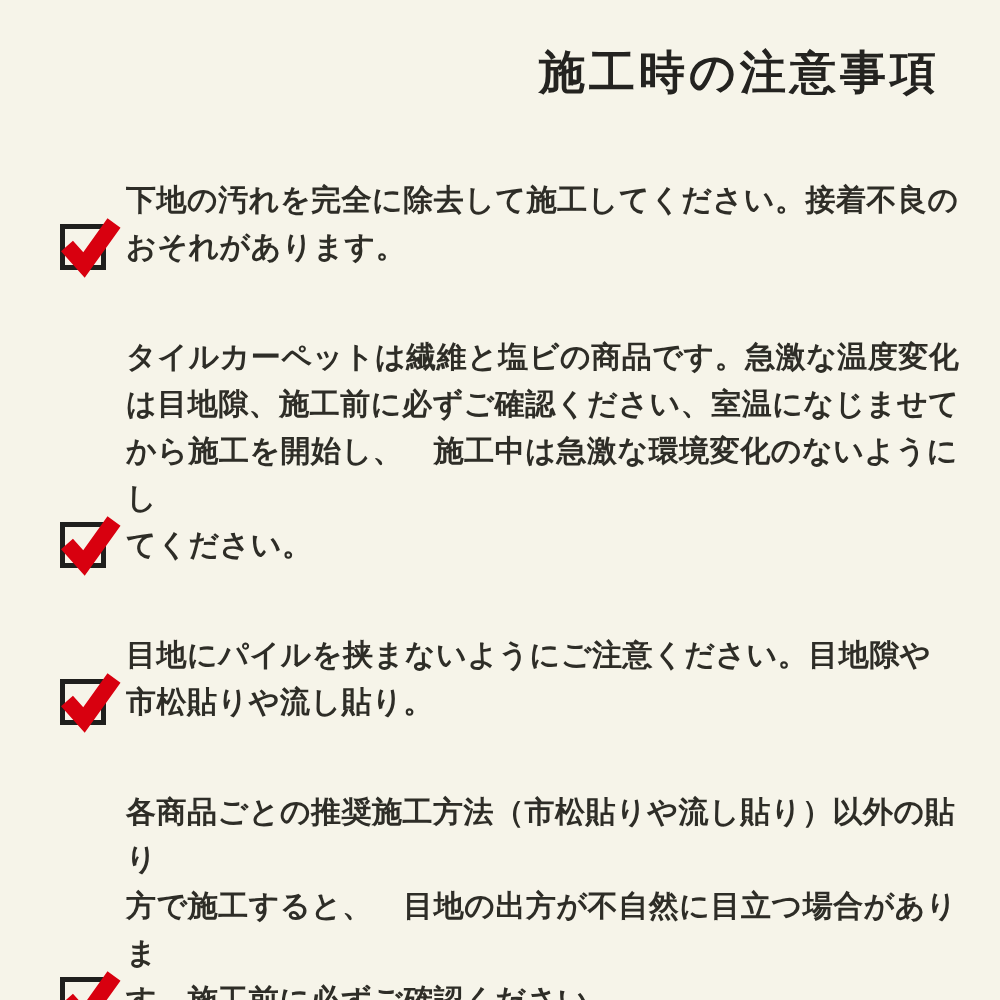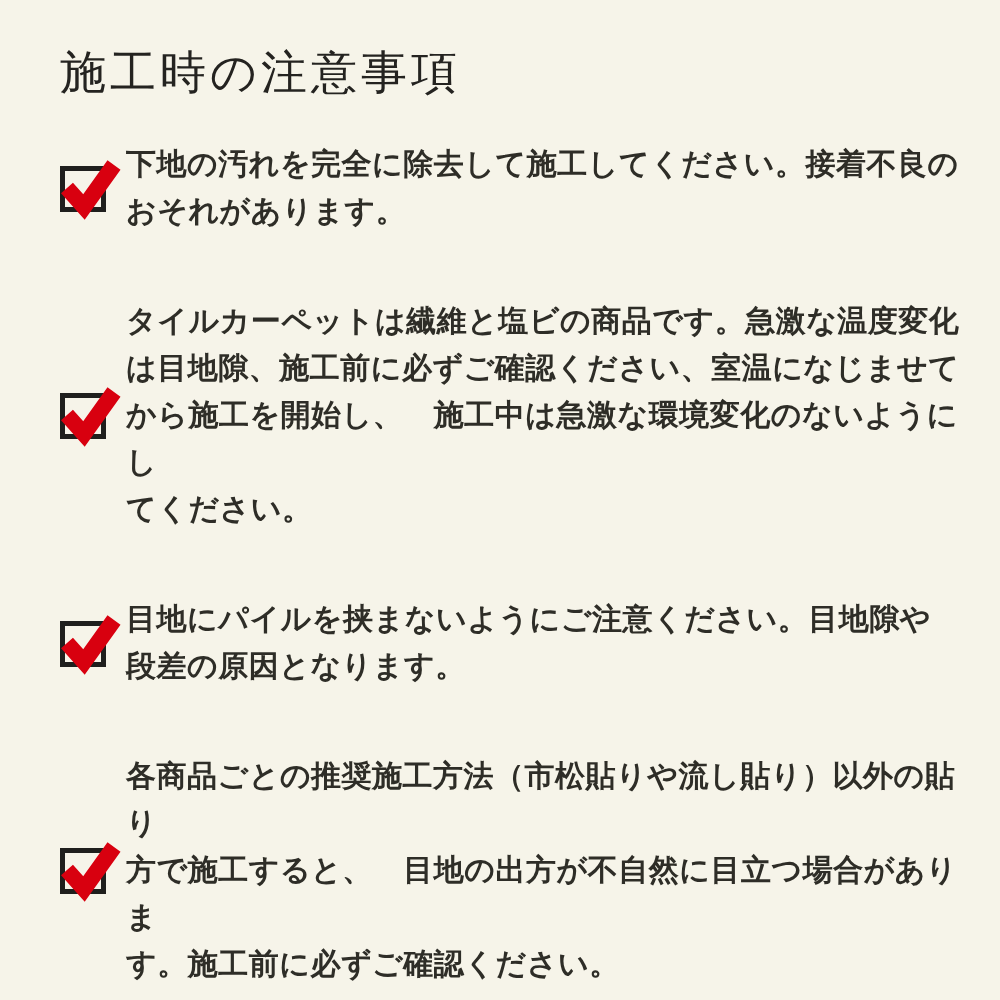--- a/index.html
+++ b/index.html
@@ -17,34 +17,34 @@
     font-family: "DejaVu Sans", "Liberation Sans", sans-serif;
     color: var(--text);
     overflow: hidden;
   }
   .page {
     width: 1000px;
     height: 1000px;
     padding: 42px 40px 0 60px;
   }
   .page-title {
-    text-align: left;
+    text-align: right;
     font-size: 46px;
-    font-weight: 400;
+    font-weight: 700;
     letter-spacing: 4px;
     color: var(--title);
-    margin-bottom: 36px;
+    margin-bottom: 72px;
     margin-right: 20px; 
   }
   .precaution-list {
     display: block;
   }
   .item {
     display: flex;
-    align-items: center;
+    align-items: flex-end;
     margin-bottom: 63px;
   }
   .checkbox {
     position: relative;
     flex: 0 0 auto;
     width: 46px;
     height: 46px;
     border: 5px solid var(--box-border);
     margin-top: 3px;
     margin-right: 20px;
@@ -97,21 +97,21 @@
 てください。</p>
     </div>
 
     <div class="item">
       <span class="checkbox">
         <svg viewBox="0 0 62 60" aria-hidden="true">
           <polyline points="8,31 25,50 55,8" fill="none" stroke="var(--check-red)" stroke-width="16" stroke-linecap="butt" stroke-linejoin="miter"></polyline>
         </svg>
       </span>
       <p class="item-text">目地にパイルを挟まないようにご注意ください。目地隙や
-段差の原因となります。</p>
+市松貼りや流し貼り。</p>
     </div>
 
     <div class="item">
       <span class="checkbox">
         <svg viewBox="0 0 62 60" aria-hidden="true">
           <polyline points="8,31 25,50 55,8" fill="none" stroke="var(--check-red)" stroke-width="16" stroke-linecap="butt" stroke-linejoin="miter"></polyline>
         </svg>
       </span>
       <p class="item-text">各商品ごとの推奨施工方法（市松貼りや流し貼り）以外の貼り
 方で施工すると、　目地の出方が不自然に目立つ場合がありま

